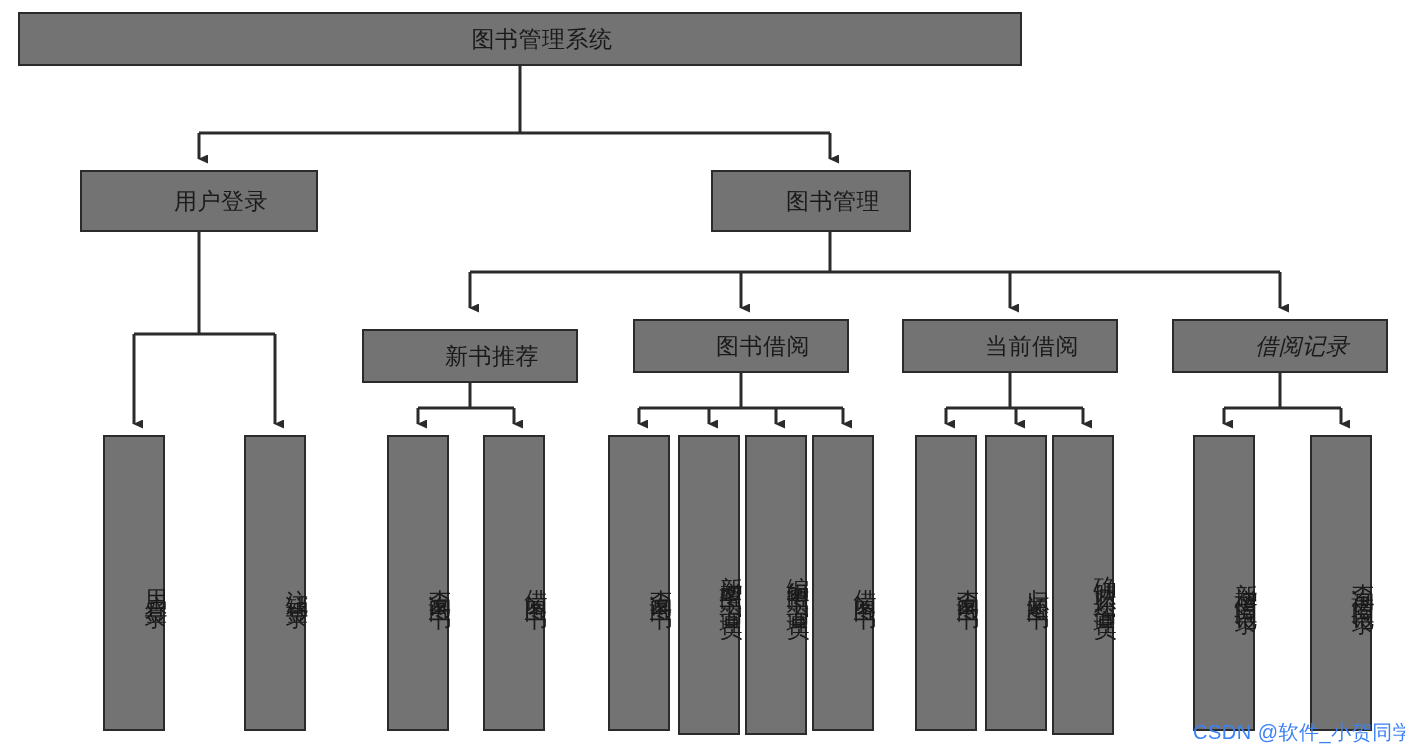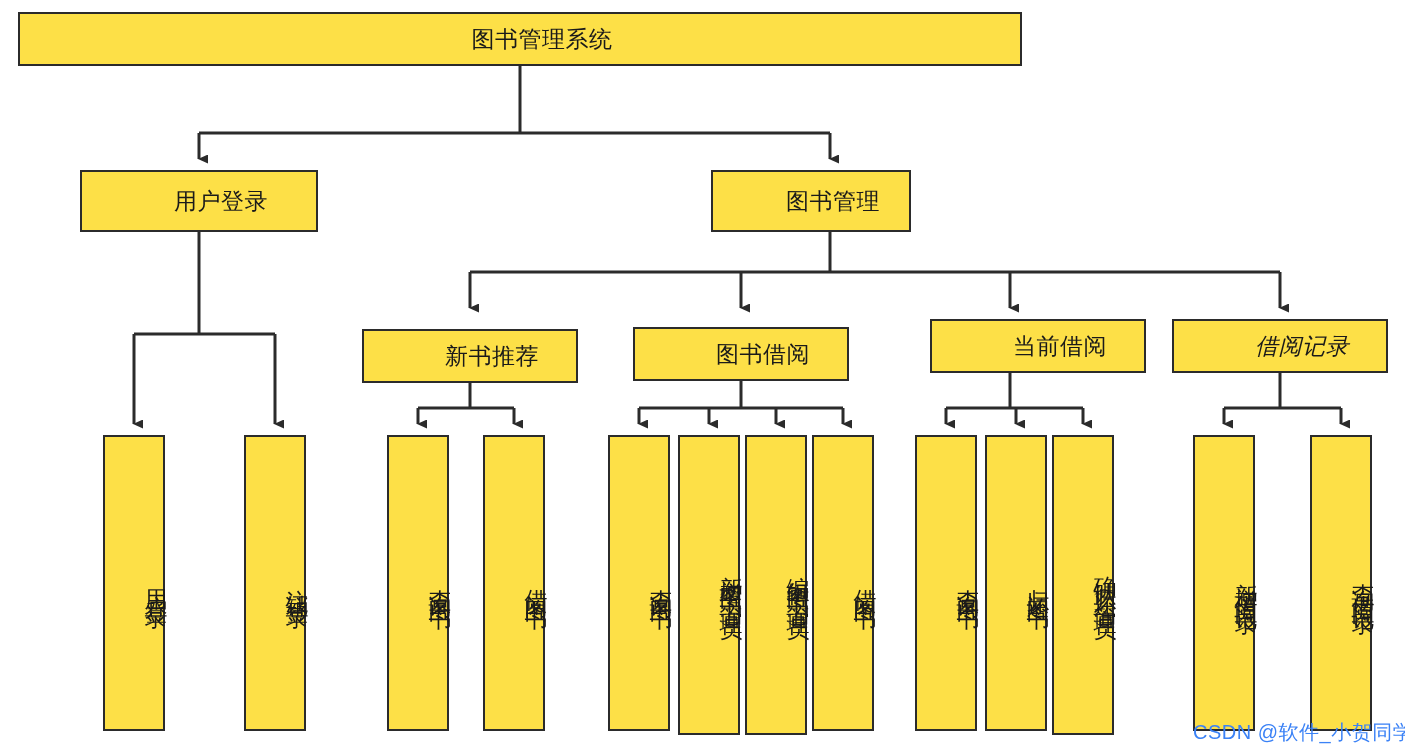--- a/index.html
+++ b/index.html
@@ -21,21 +21,21 @@
     position: absolute;
     left: 0;
     top: 0;
     width: 1405px;
     height: 747px;
     pointer-events: none;
   }
   .node {
     position: absolute;
     box-sizing: border-box;
-    background: #fde047;
+    background: #737373;
     border: 2px solid #2b2b2b;
     display: flex;
     align-items: center;
     justify-content: center;
     color: #1a1a1a;
     padding-left: 44px;
   }
   .node.horizontal {
     font-size: 23px;
     letter-spacing: 0.5px;
@@ -113,24 +113,24 @@
       </div>
       <div class="node horizontal" style="left: 80px; top: 170px; width: 238px; height: 62px;">
         <span class="hlabel">用户登录</span>
       </div>
       <div class="node horizontal" style="left: 711px; top: 170px; width: 200px; height: 62px;">
         <span class="hlabel">图书管理</span>
       </div>
       <div class="node horizontal" style="left: 362px; top: 329px; width: 216px; height: 54px;">
         <span class="hlabel">新书推荐</span>
       </div>
-      <div class="node horizontal" style="left: 633px; top: 319px; width: 216px; height: 54px; margin-top: 8px;">
+      <div class="node horizontal" style="left: 633px; top: 319px; width: 216px; height: 54px;">
         <span class="hlabel">图书借阅</span>
       </div>
-      <div class="node horizontal" style="left: 902px; top: 319px; width: 216px; height: 54px; margin-left: 28px;">
+      <div class="node horizontal" style="left: 902px; top: 319px; width: 216px; height: 54px;">
         <span class="hlabel">当前借阅</span>
       </div>
       <div class="node horizontal" style="left: 1172px; top: 319px; width: 216px; height: 54px; font-style: italic;">
         <span class="hlabel">借阅记录</span>
       </div>
       <div class="node vertical" style="left: 103px; top: 435px; width: 62px; height: 296px;">
         <span class="vlabel">用户登录</span>
       </div>
       <div class="node vertical" style="left: 244px; top: 435px; width: 62px; height: 296px;">
         <span class="vlabel">注销登录</span>

